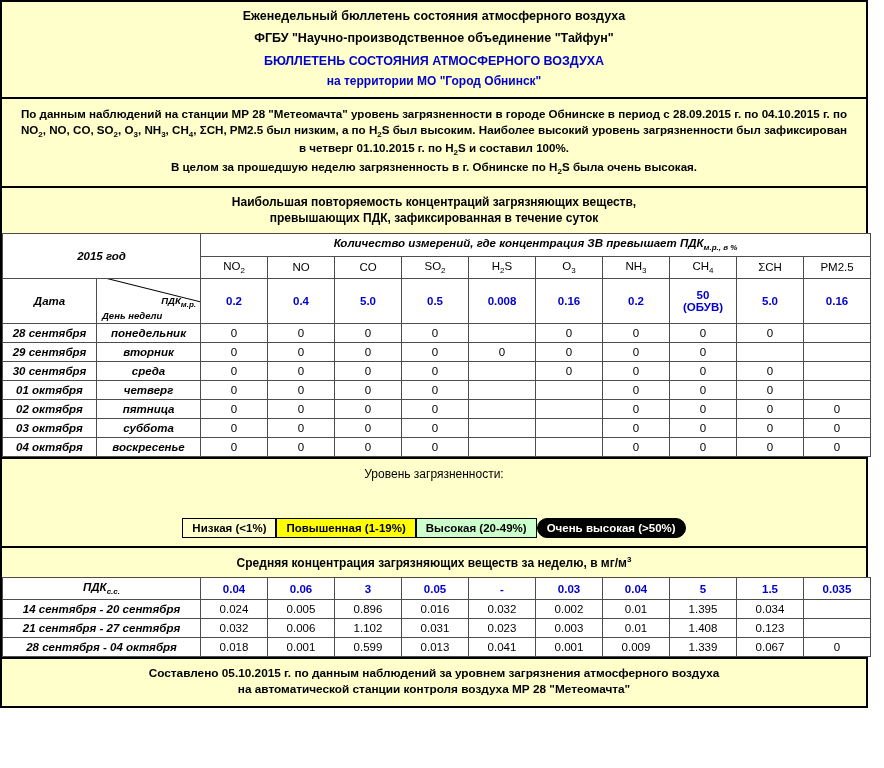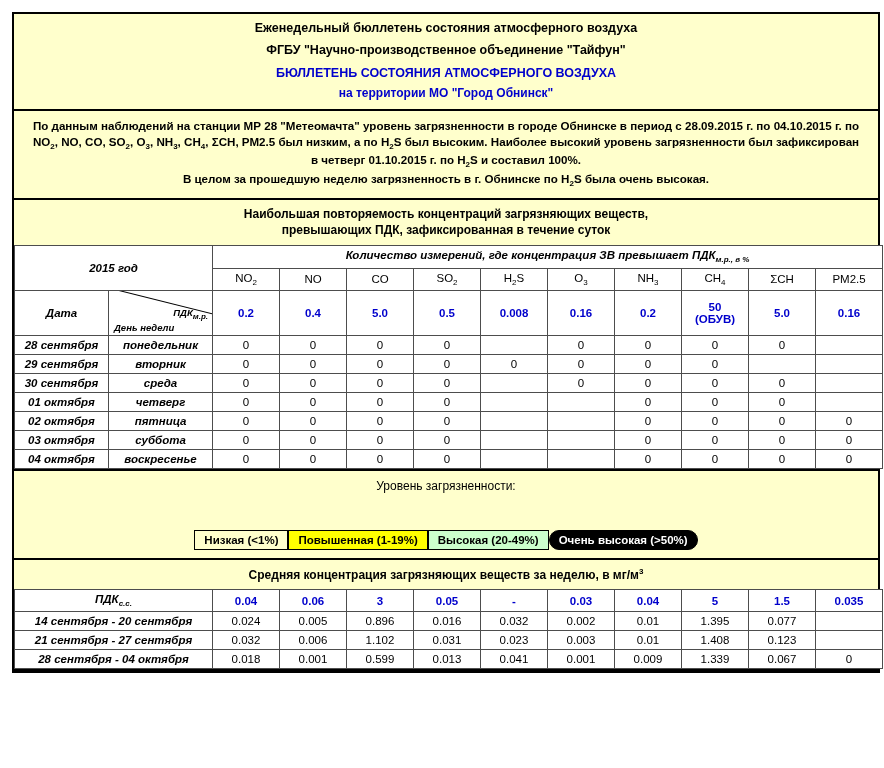--- a/index.html
+++ b/index.html
@@ -7,21 +7,21 @@
     padding: 0;
     background: #ffffff;
     font-family: "Liberation Sans", sans-serif;
   }
   #page {
     width: 780px;
     height: 768px;
     position: relative;
     background: #ffffff;
     box-sizing: border-box;
-    padding: 12px;
+    padding: 0;
   }
   .doc {
     border: 2px solid #000;
     width: 868px;
     box-sizing: border-box;
     background: #ffffcc;
   }
   .band {
     background: #ffffcc;
     text-align: center;
@@ -448,21 +448,21 @@
           <tr>
             <td class="period-cell">14 сентября - 20 сентября</td>
             <td>0.024</td>
             <td>0.005</td>
             <td>0.896</td>
             <td>0.016</td>
             <td>0.032</td>
             <td>0.002</td>
             <td>0.01</td>
             <td>1.395</td>
-            <td>0.077</td>
+            <td>0.034</td>
             <td></td>
           </tr>
           <tr>
             <td class="period-cell">21 сентября - 27 сентября</td>
             <td>0.032</td>
             <td>0.006</td>
             <td>1.102</td>
             <td>0.031</td>
             <td>0.023</td>
             <td>0.003</td>
@@ -482,15 +482,19 @@
             <td>0.009</td>
             <td>1.339</td>
             <td>0.067</td>
             <td>0</td>
           </tr>
         </tbody>
     </table>
 
     <div class="sep"></div>
 
+    <div class="footer">
+      <span>Составлено 05.10.2015 г. по данным наблюдений за уровнем загрязнения атмосферного воздуха</span><br>
+      <span>на автоматической станции контроля воздуха МР 28 "Метеомачта"</span>
+    </div>
 
   </div>
 </div>
 
 </body></html>

